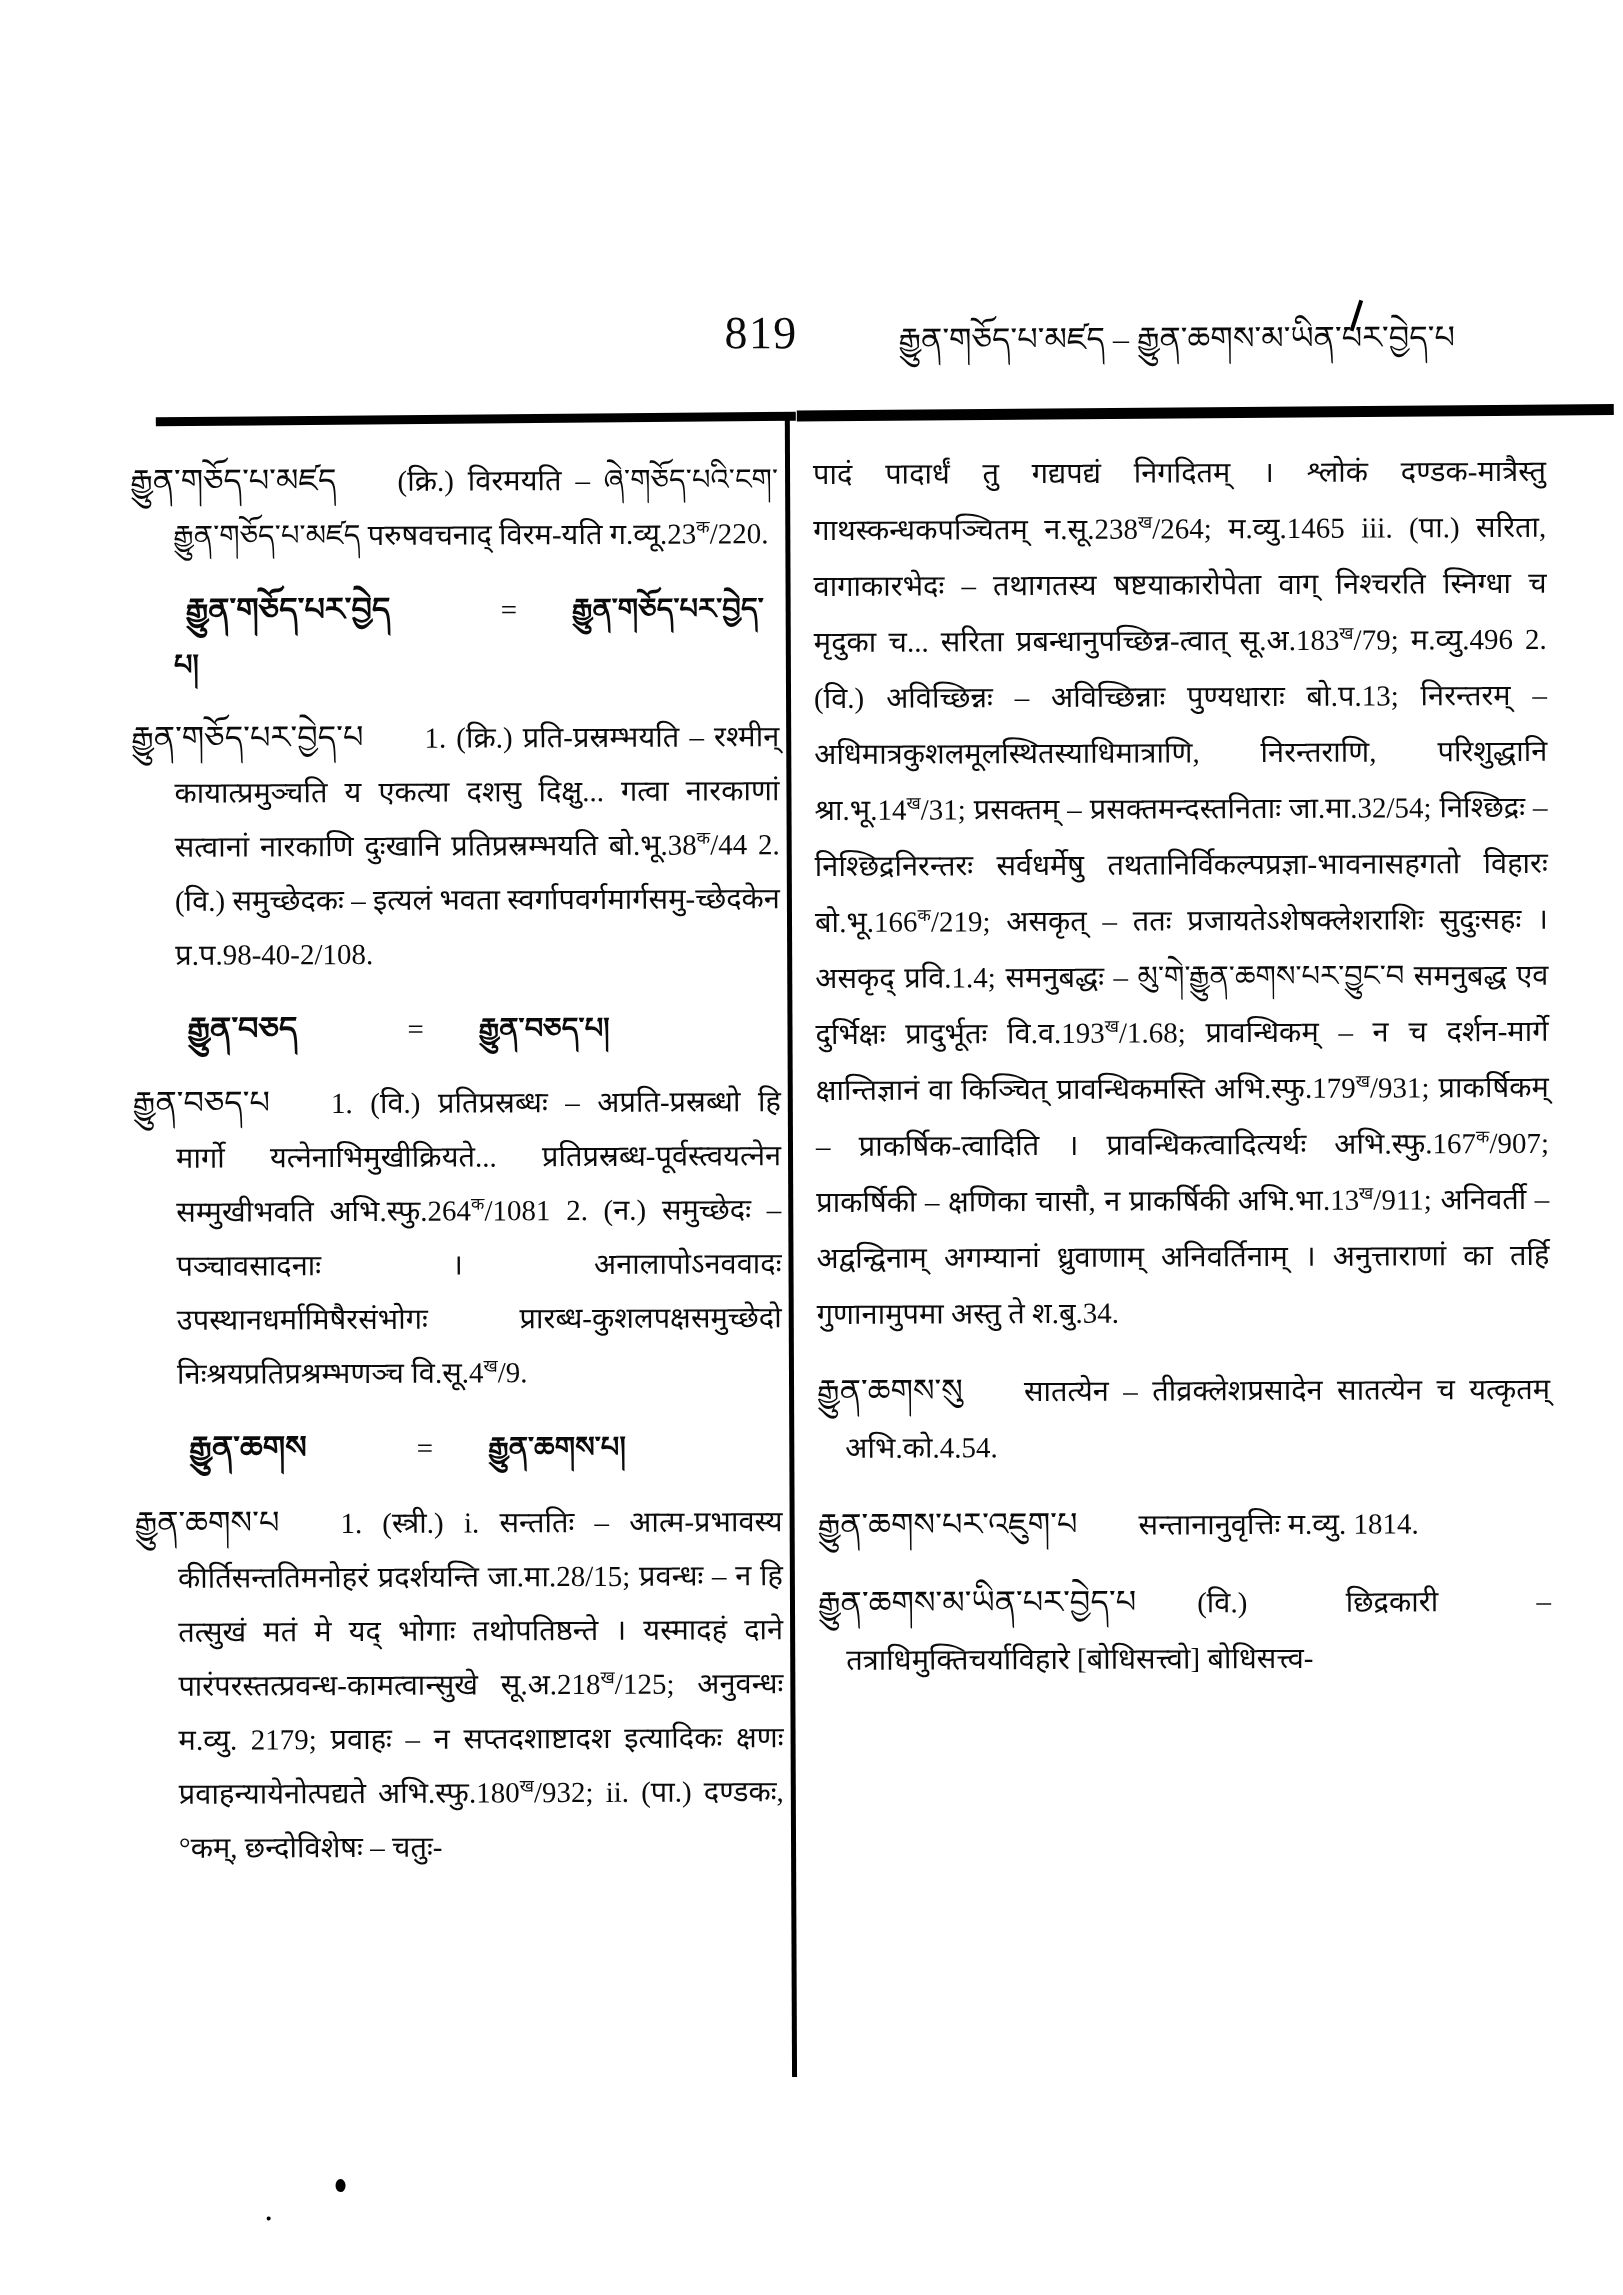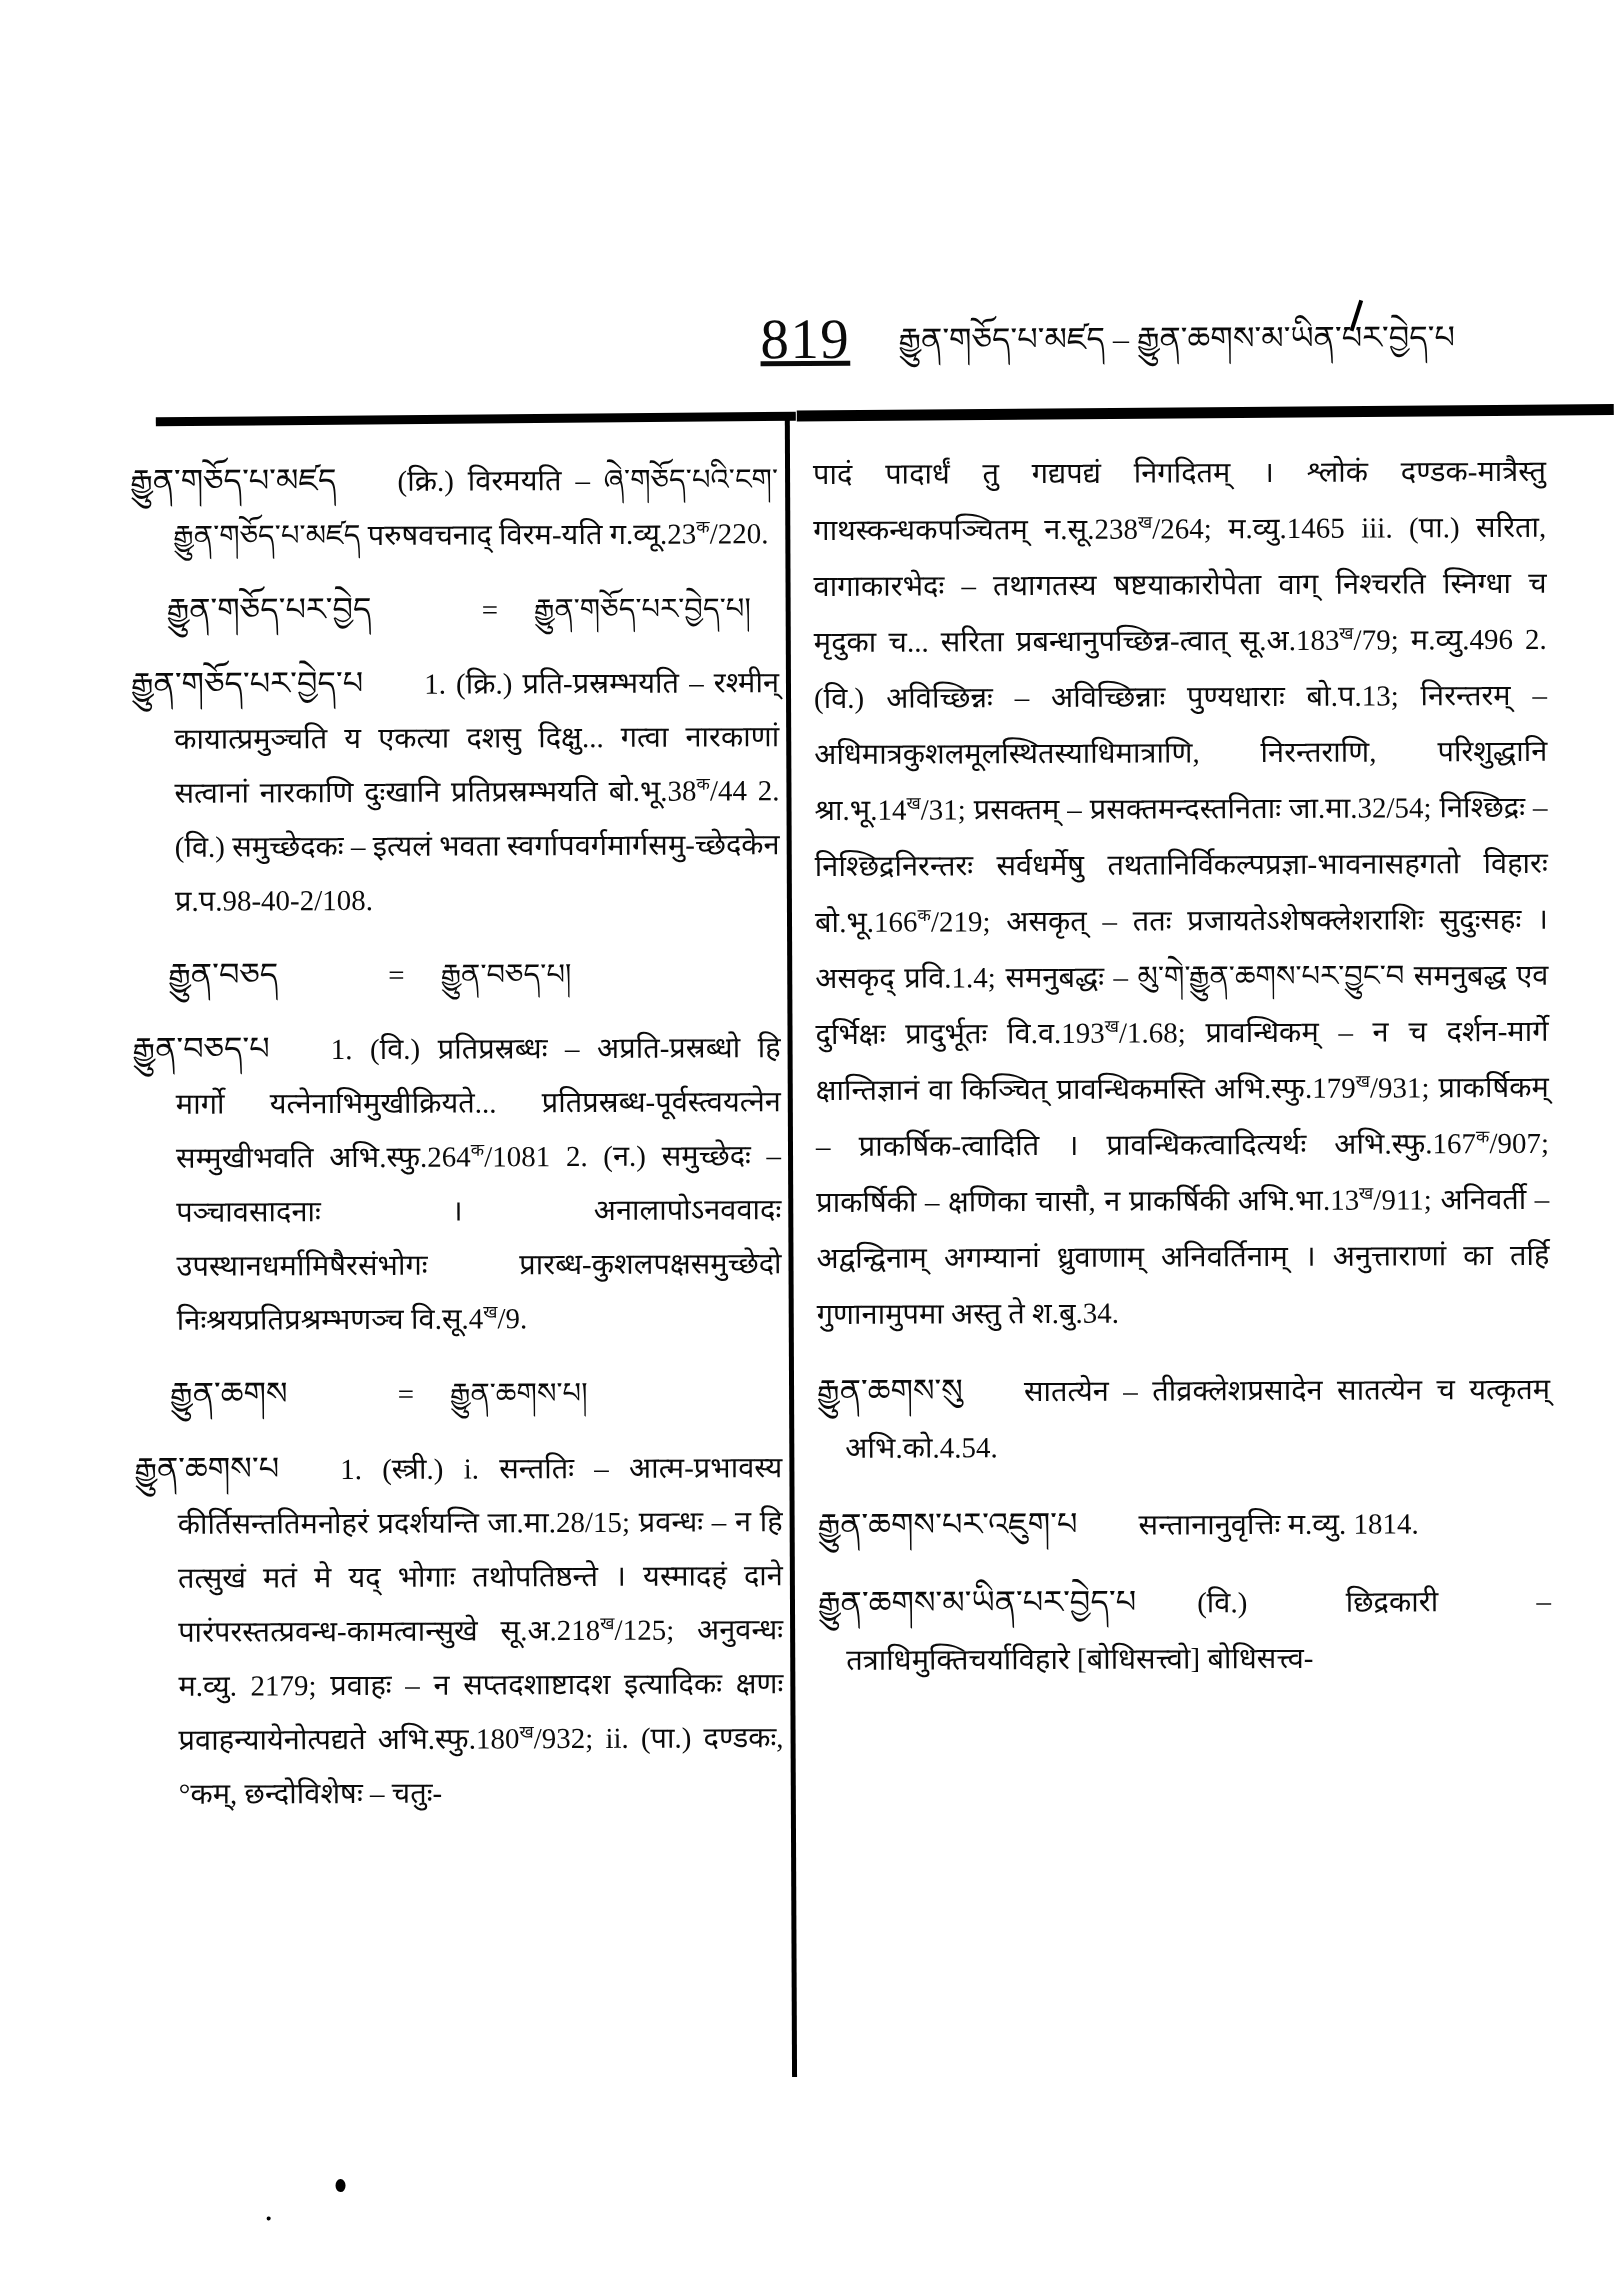--- a/index.html
+++ b/index.html
@@ -3,39 +3,39 @@
 <meta charset="utf-8">
 <style>
   html,body{margin:0;padding:0;background:#ffffff;}
   body{
     width:1624px;height:2295px;overflow:hidden;
     font-family:"Liberation Serif","DejaVu Serif",serif;
     color:#0b0b0b;
   }
   .page{position:relative;width:1624px;height:2295px;background:#fff;transform:rotate(-0.25deg);}
   
-  .pageno{position:absolute;left:764px;top:306px;font-size:57px;letter-spacing:1.4px;text-decoration:underline;}
+  .pageno{position:absolute;left:728px;top:306px;font-size:46px;letter-spacing:1.4px;}
   .range{position:absolute;left:902px;top:304px;font-size:32px;font-weight:bold;white-space:nowrap;}
   .artifact{position:absolute;background:#000;}
   .artifact.slash{left:1358px;top:302px;width:3.5px;height:32px;transform:rotate(18deg);}
   
   .toprule{position:absolute;background:#000;}
   .toprule.l{left:159px;top:413px;width:640px;height:9px;transform:rotate(-0.25deg);}
   .toprule.r{left:800px;top:409px;width:817px;height:11.2px;transform:rotate(-0.2deg);}
   .vrule{position:absolute;left:788px;top:416px;width:4.9px;height:1661px;background:#000;}
   
   .col{position:absolute;text-align:justify;}
   .leftcol{left:133px;top:451px;width:648px;font-size:29px;line-height:54px;}
   .rightcol{left:816px;top:446px;width:733px;font-size:29px;line-height:56px;}
   .entry{margin:0 0 19.6px 0;padding-left:43px;text-indent:-43px;}
   .rightcol .entry{margin-bottom:21px;padding-left:28px;text-indent:-28px;}
   .entry.cont{padding-left:0;text-indent:0;}
   .hw{font-weight:bold;font-size:32px;margin-right:61px;}
   .entry.eq .hw{margin-right:110px;}
-  .entry.eq .tib{margin-left:36px;}
+  .entry.eq .tib{margin-left:55px;font-weight:bold;}
   .b{font-weight:normal;}
   .sup{vertical-align:super;font-size:60%;line-height:0;}
   .tib{font-weight:inherit;}
   .speck{position:absolute;background:#000;border-radius:50%;}
   .speck.s1{left:331px;top:2177px;width:9.8px;height:12.6px;}
   .speck.s2{left:262px;top:2214px;width:3.5px;height:3.5px;}
 </style>
 </head>
 <body>
 

